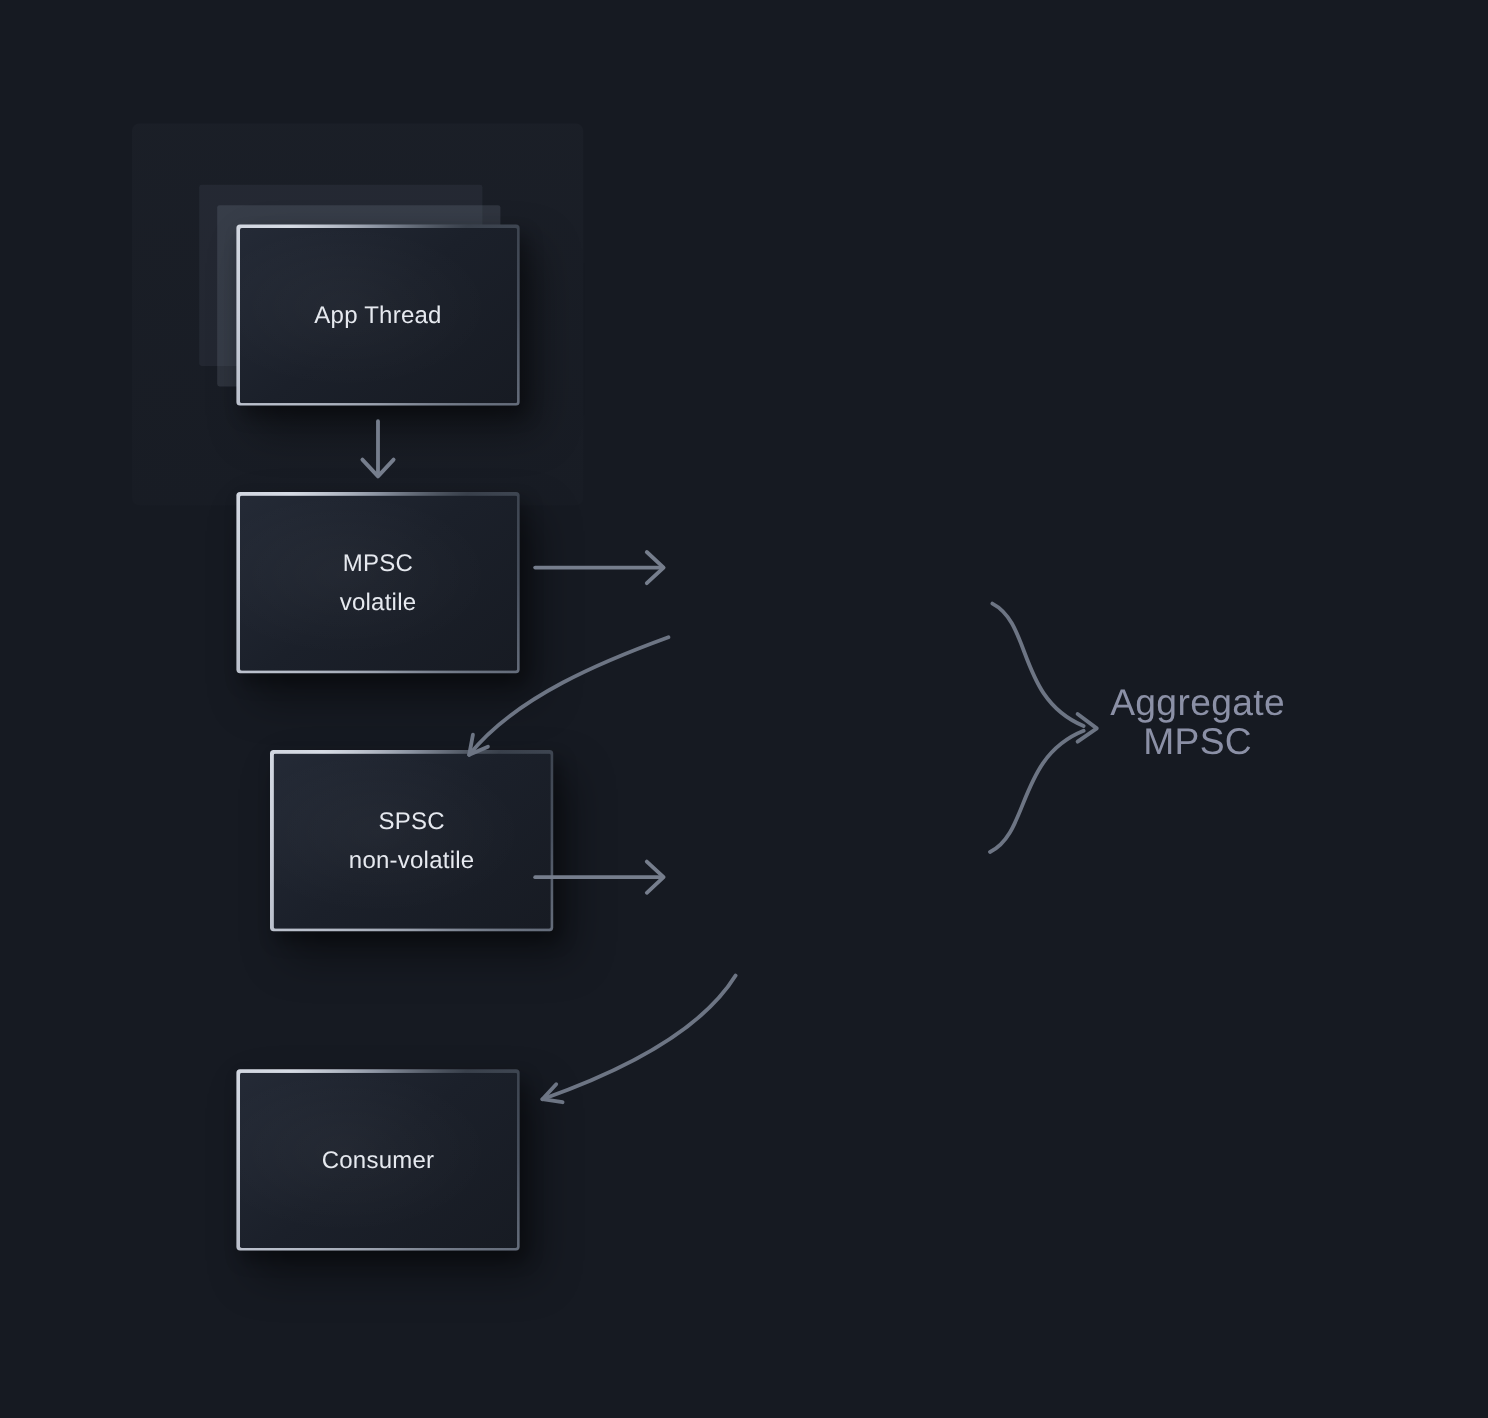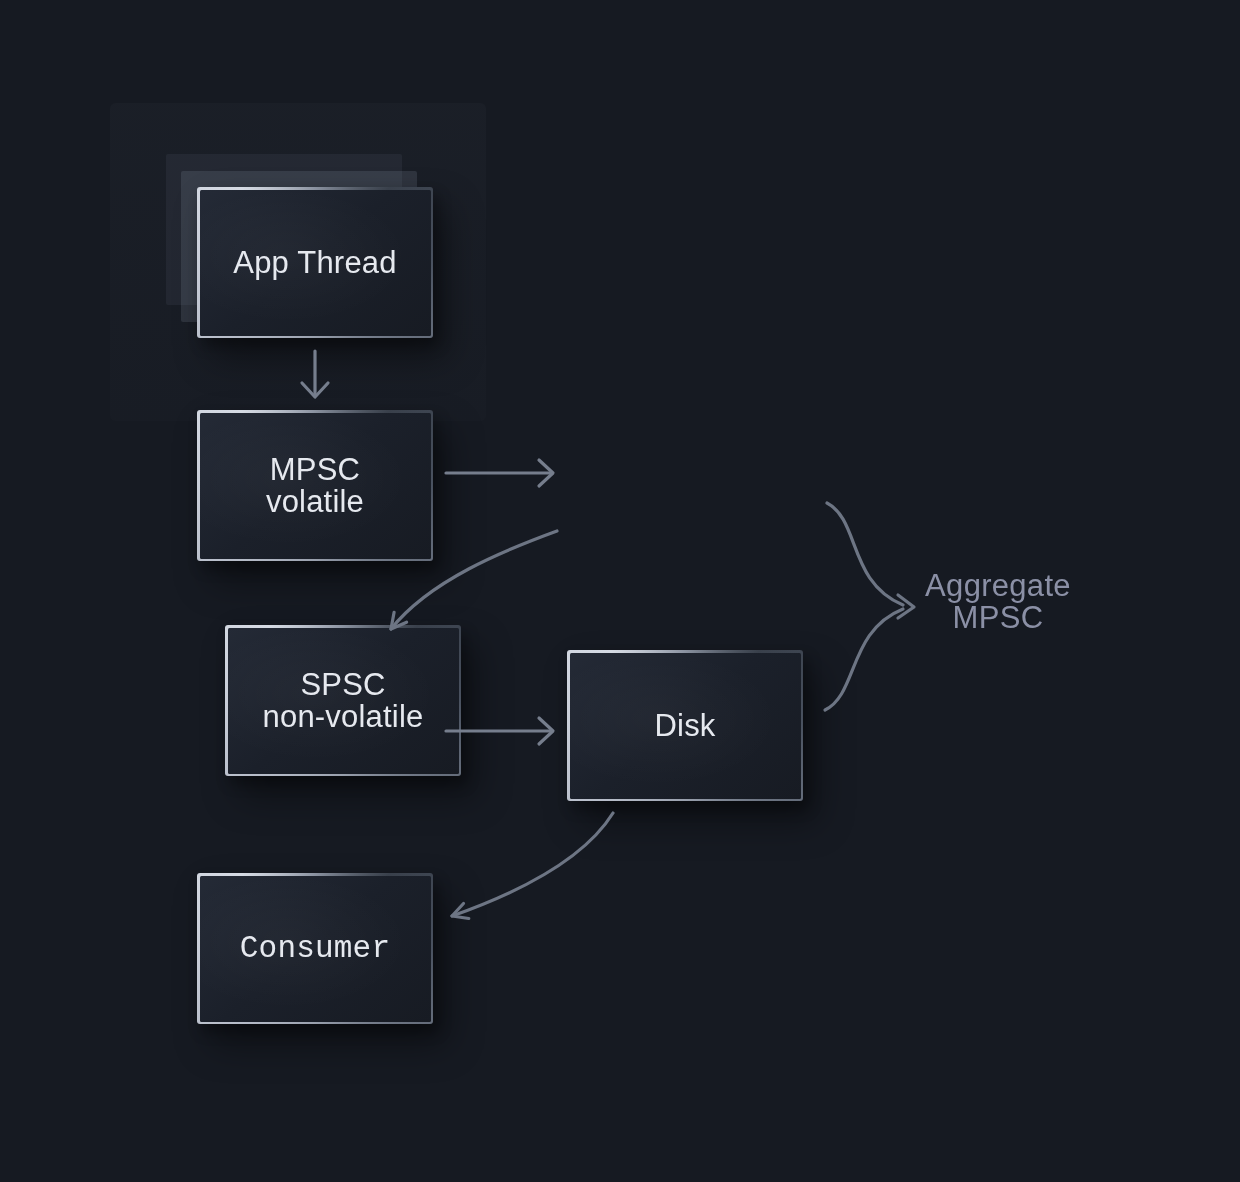--- a/index.html
+++ b/index.html
@@ -28,29 +28,29 @@
       #8a92a0 0deg,#39404b 45deg,#4a5260 90deg,#6e7684 135deg,
       #99a0ad 180deg,#b6bcc8 225deg,#c9ced9 270deg,#d6dbe4 315deg,#8a92a0 360deg);
     box-shadow:14px 20px 36px rgba(0,0,0,0.40),5px 8px 14px rgba(0,0,0,0.30);
   }
   .node-inner{
     width:100%;height:100%;border-radius:1.5px;
     background:
       radial-gradient(ellipse at 38% 45%,rgba(255,255,255,0.03),rgba(255,255,255,0) 60%),
       linear-gradient(140deg,#242a36 0%,#1b202a 48%,#171b23 100%);
     display:flex;flex-direction:column;align-items:center;justify-content:center;
-    color:#e6e9ef;font-size:31px;line-height:32px;letter-spacing:0.2px;
+    color:#e6e9ef;font-size:20px;line-height:32px;letter-spacing:0.2px;
     text-align:center;
   }
   .pos-app{left:197px;top:187px;}
   .pos-mpsc{left:197px;top:410px;}
   .pos-ram{left:567px;top:411px;}
   .pos-spsc{left:197px;top:625px;margin-left:28px;}
   .pos-disk{left:567px;top:650px;}
-  .pos-consumer{left:197px;top:873px;font-family:Liberation Mono, monospace;}
+  .pos-consumer{left:197px;top:891px;}
   
   svg.arrows{position:absolute;left:0;top:0;pointer-events:none;}
   .arrow{fill:none;stroke:#767e8d;stroke-width:3.2;stroke-linecap:round;stroke-linejoin:round;}
   .arrow-curved{stroke:#6d7584;}
   
   .annotation{
     position:absolute;left:902px;top:570px;width:192px;
     color:#8b90a6;font-size:31px;line-height:32px;text-align:center;letter-spacing:0.3px;
   }
 </style>
@@ -78,25 +78,20 @@
   </div>
 
 
   <div class="node pos-spsc">
     <div class="node-inner">
       <span>SPSC</span>
       <span>non-volatile</span>
     </div>
   </div>
 
-  <div class="node pos-disk">
-    <div class="node-inner">
-      <span>Disk</span>
-    </div>
-  </div>
 
   <div class="node pos-consumer">
     <div class="node-inner">
       <span>Consumer</span>
     </div>
   </div>
 
   <svg class="arrows" width="1240" height="1182" viewBox="0 0 1240 1182">
 
     <g>

